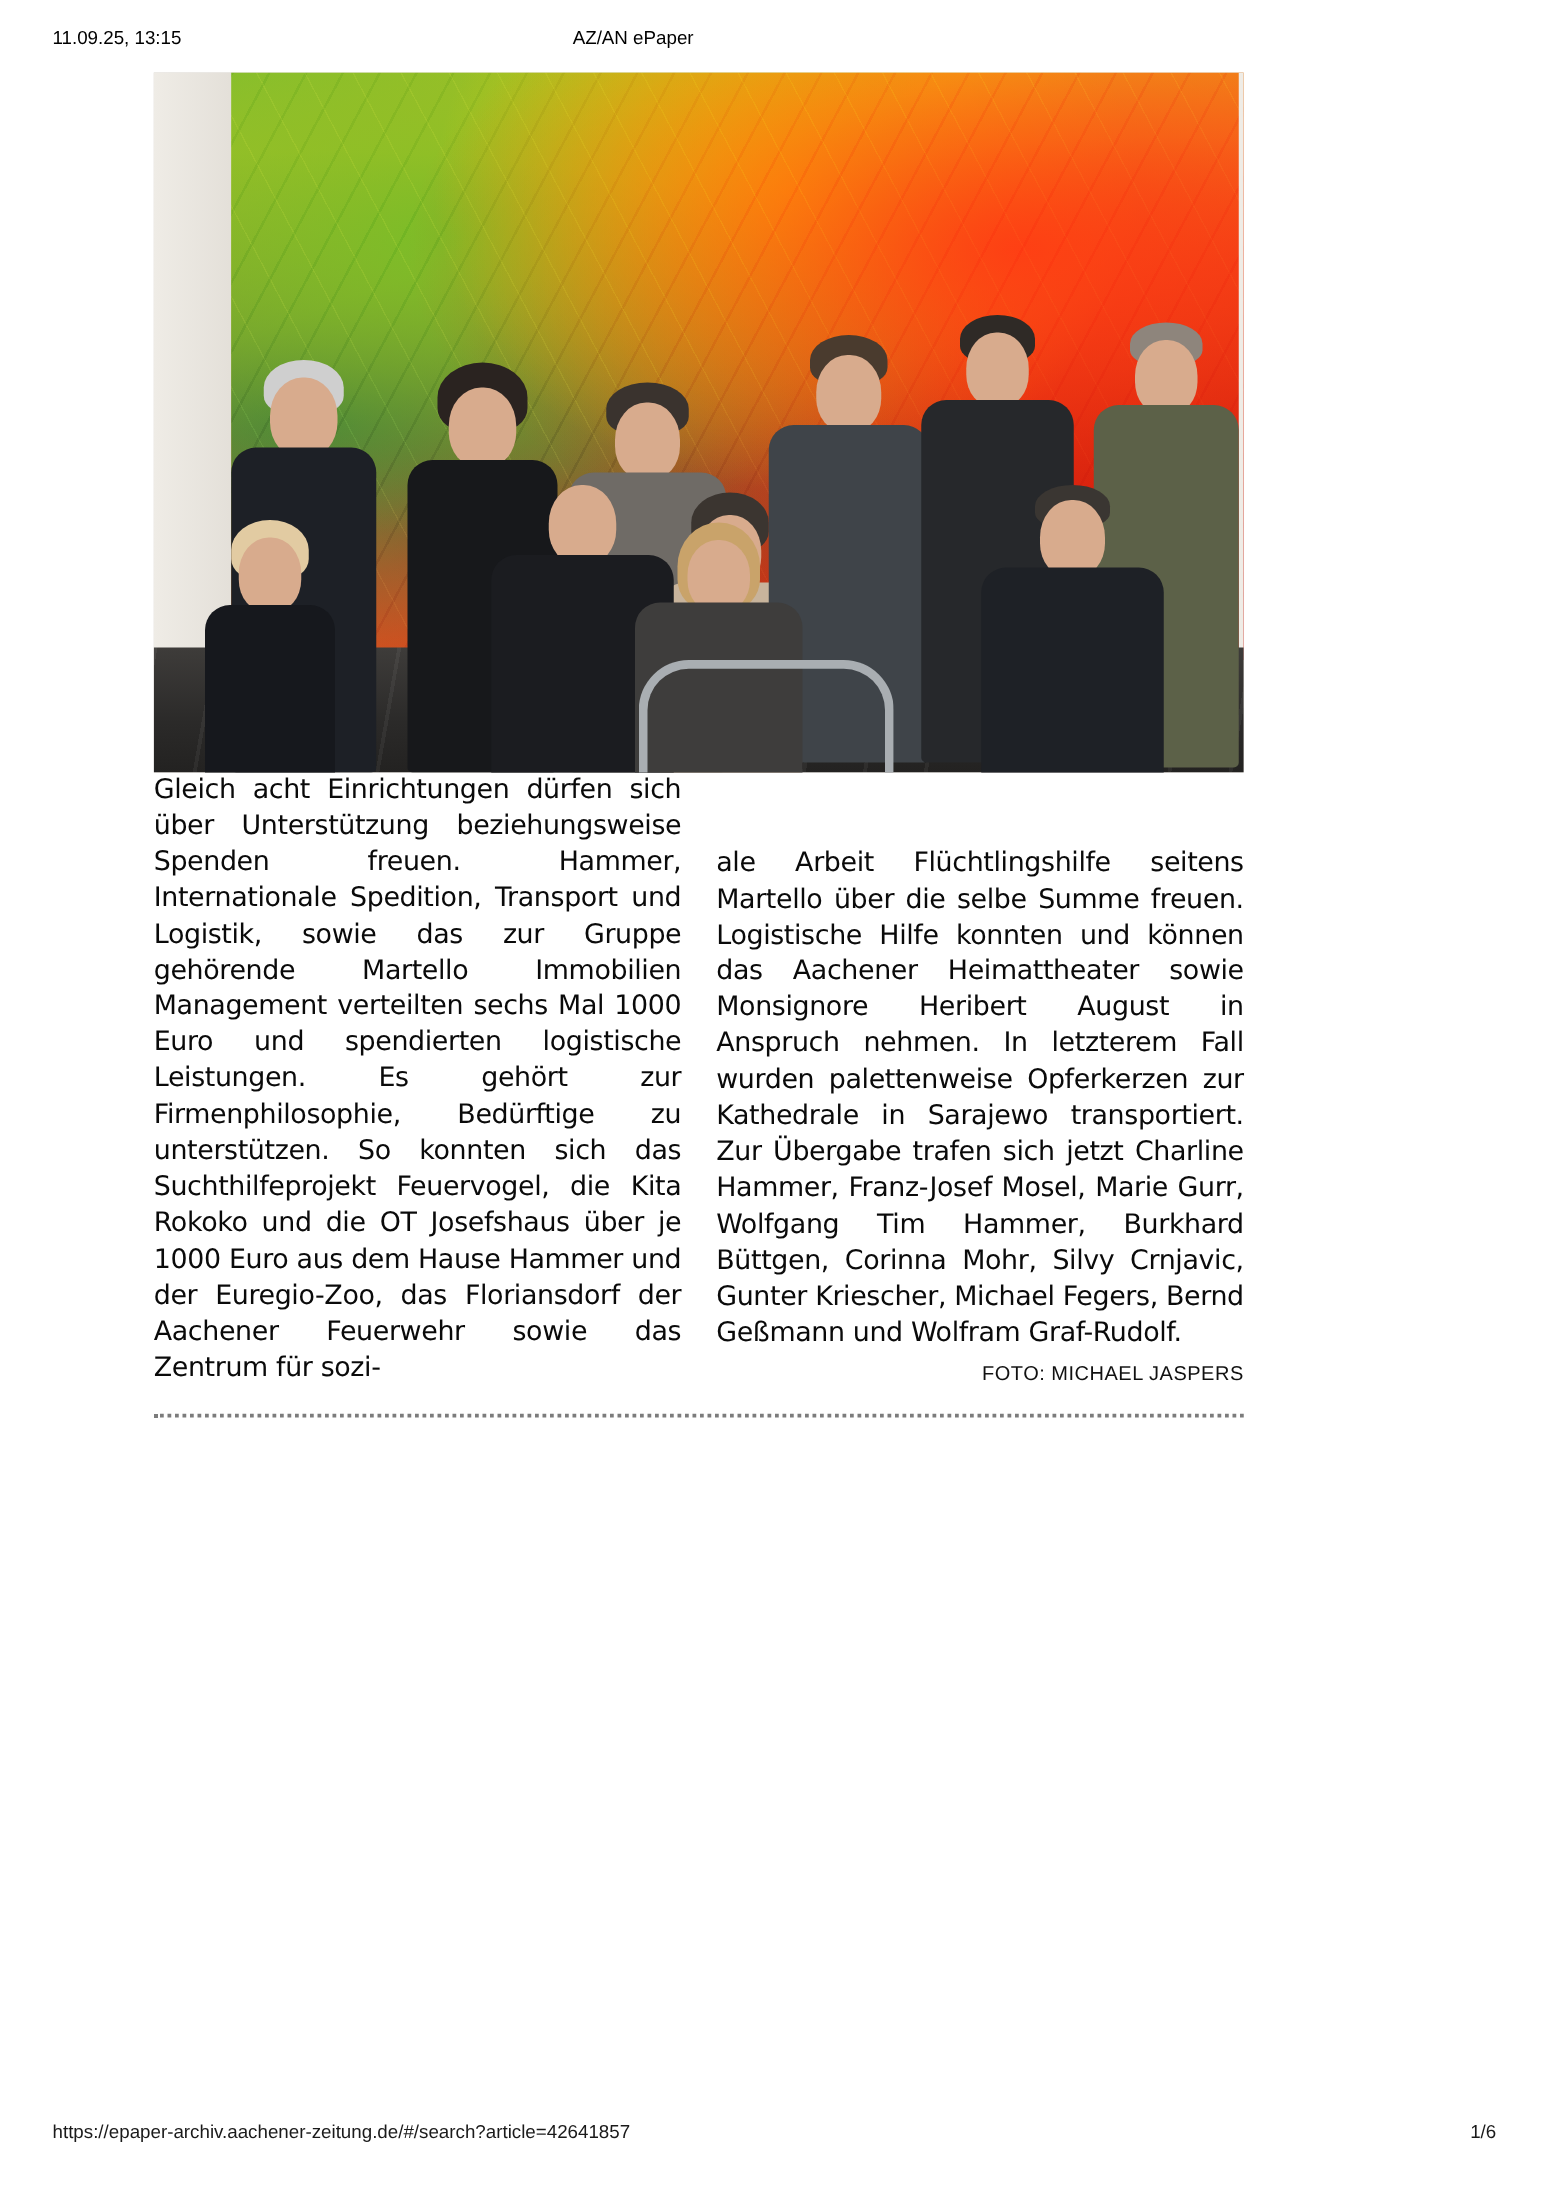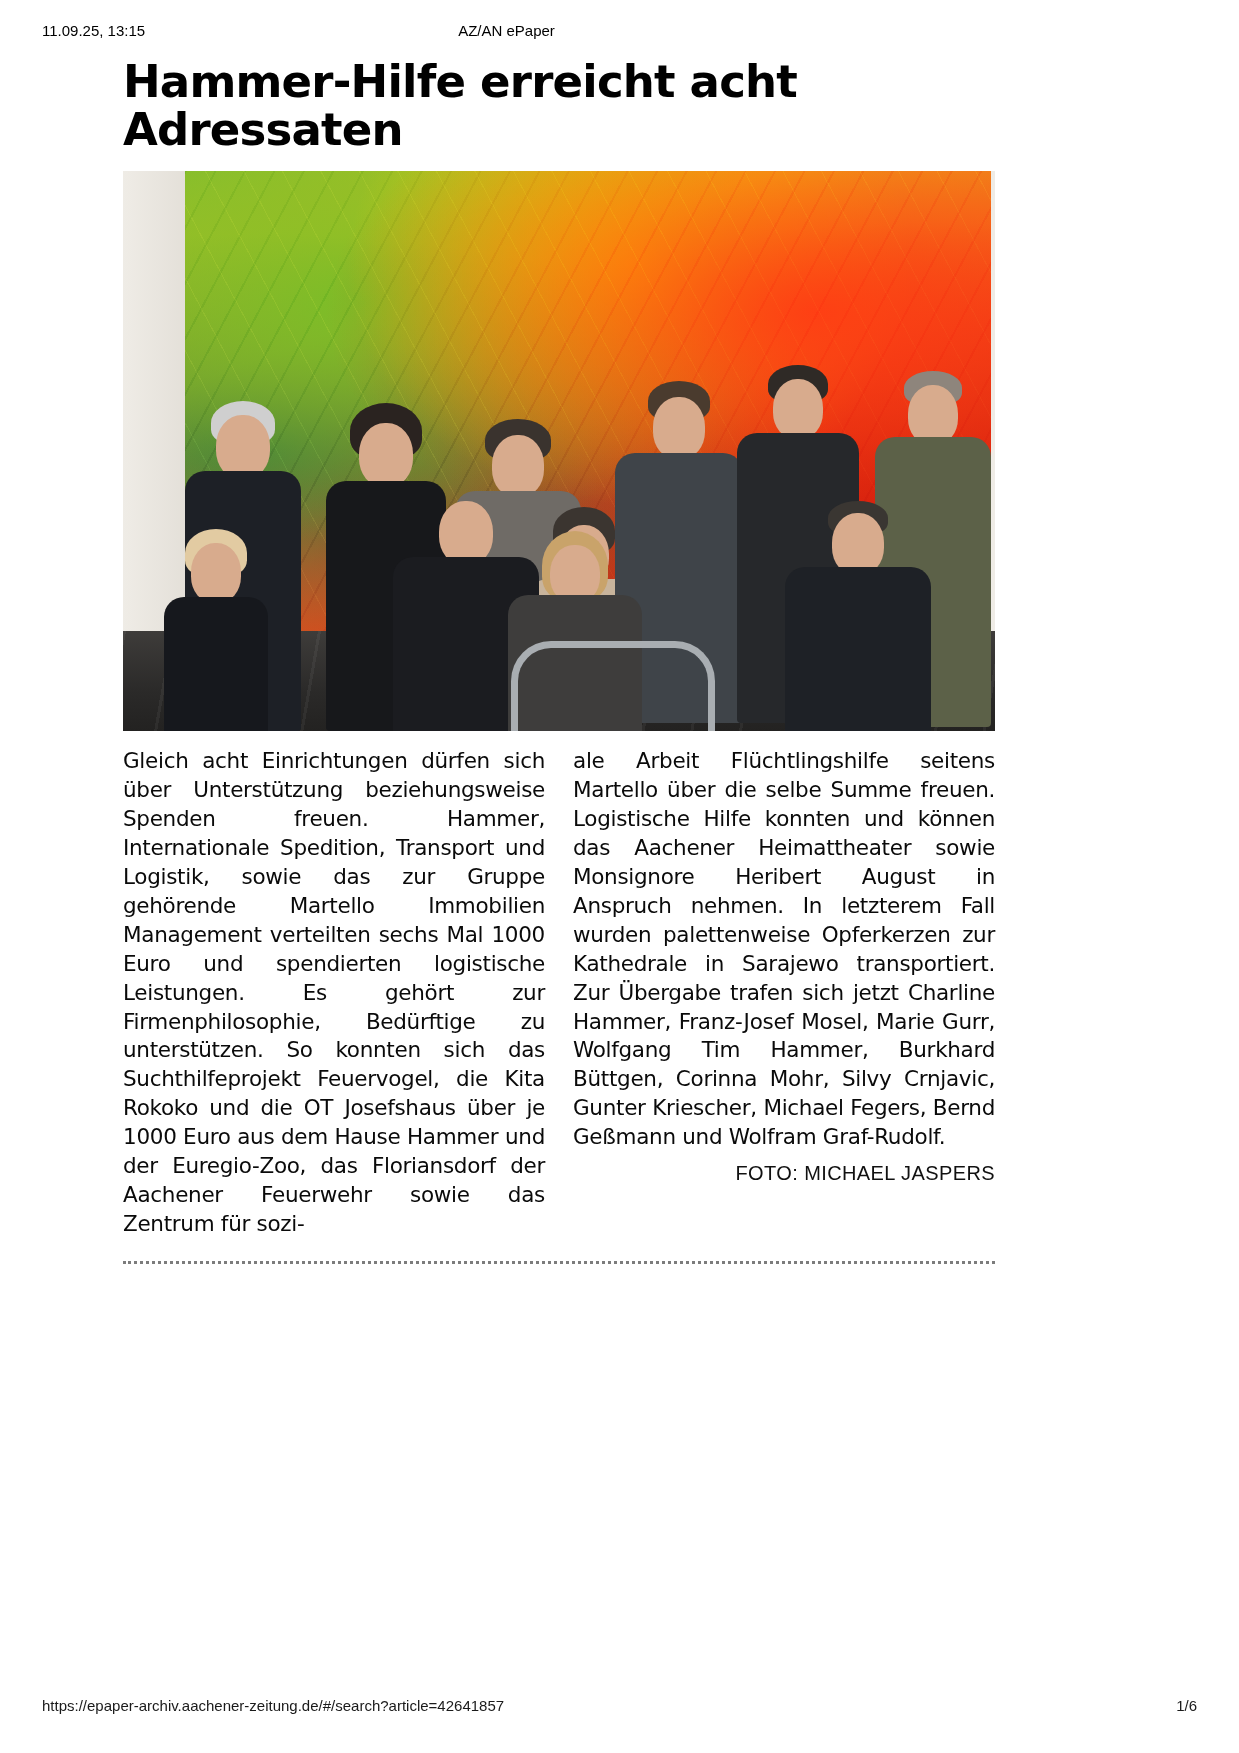--- a/index.html
+++ b/index.html
@@ -165,64 +165,63 @@
   }
   .person .body {
     position: absolute;
     left: 50%;
     transform: translateX(-50%);
     border-radius: 20px 20px 4px 4px;
   }
 
   
   .body-cols {
-    margin-top: 16px;
     display: flex;
     gap: 28px;
     width: 872px;
+    align-items: flex-end;
   }
   .col {
     width: 422px;
   }
   .col p {
     margin: 0;
     font-family: "DejaVu Sans", sans-serif;
     font-size: 21.5px;
     line-height: 1.345;
     text-align: justify;
     letter-spacing: -0.3px;
     color: #0a0a0a;
     hyphens: manual;
   }
   .photo-credit {
     margin-top: 10px;
     text-align: right;
     font-family: "Liberation Sans", sans-serif;
-    font-size: 20px;
+    font-size: 16px;
     letter-spacing: 0.4px;
     color: #111;
   }
   .dotted-rule {
     margin-top: 22px;
     width: 872px;
     height: 0;
     border-top: 3px dotted #7c7c7c;
   }
 </style>
 </head>
 <body>
 
 <div class="print-header">
   <span class="ph-left">11.09.25, 13:15</span>
   <span class="ph-center">AZ/AN ePaper</span>
 </div>
 
 <div class="article">
 
-  <h1 class="headline">Hammer-Hilfe erreicht acht Adressaten</h1>
 
   <div class="photo">
     <div class="wall-left"></div>
     <div class="backdrop"></div>
     <div class="wall-right"></div>
     <div class="floor"></div>
 
     <div class="person" style="left:60px;width:120px;height:340px;">
       <div class="hair" style="top:10px;width:64px;height:44px;background:#cfcfcf;"></div>
       <div class="head" style="top:24px;width:54px;height:64px;"></div>

